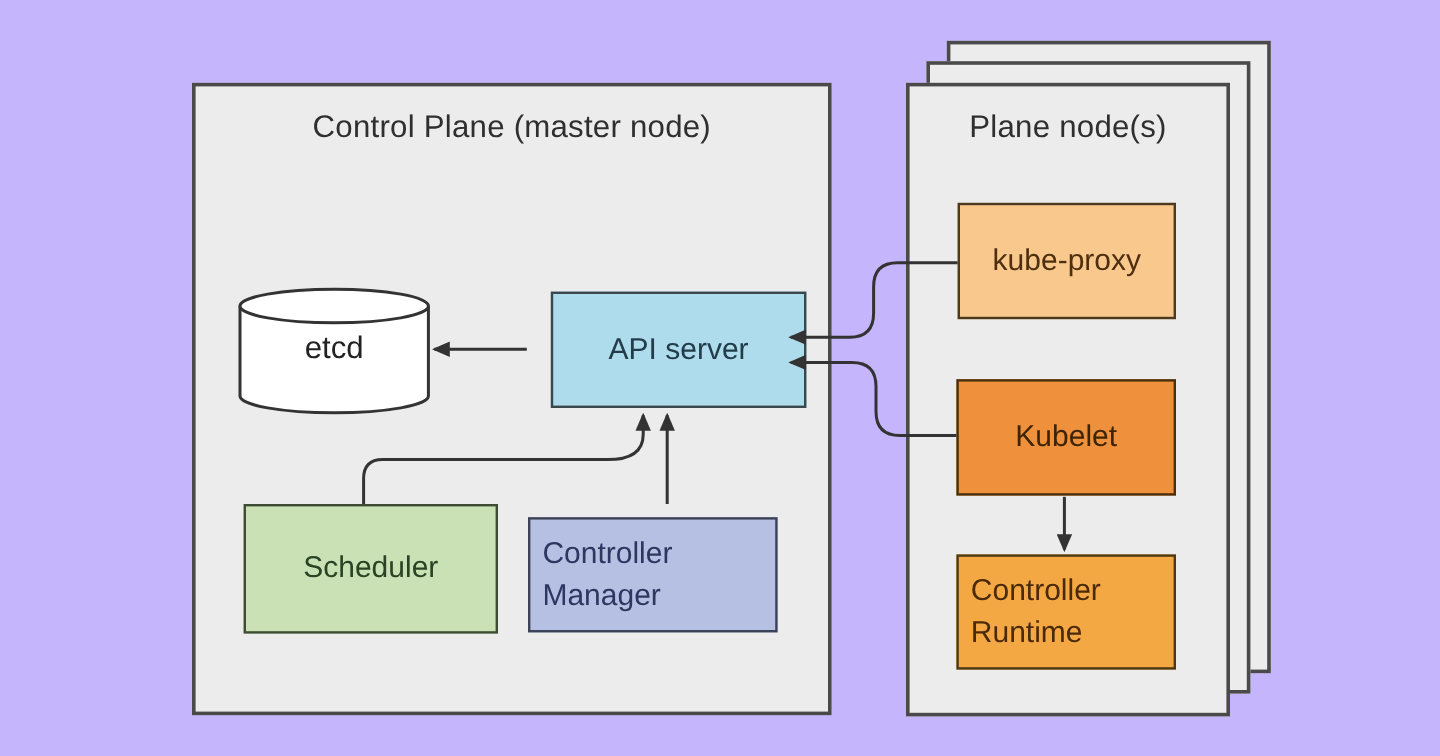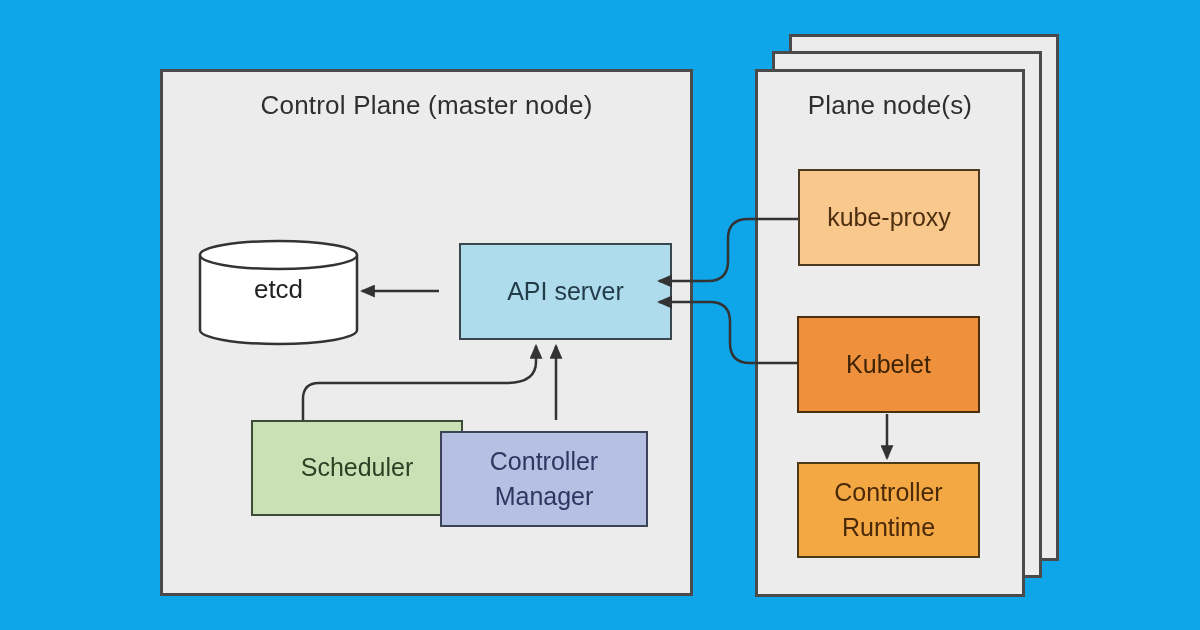--- a/index.html
+++ b/index.html
@@ -5,21 +5,21 @@
   html, body {
     margin: 0;
     padding: 0;
     background: #ffffff;
     font-family: "Liberation Sans", sans-serif;
   }
   #canvas {
     position: relative;
     width: 1200px;
     height: 630px;
-    background: #0ea5e9;
+    background: #c4b5fd;
     overflow: hidden;
   }
   .node-zone {
     position: absolute;
     background: #ececec;
     border: 3px solid #4a4a4a;
     box-sizing: border-box;
   }
   .zone-title {
     position: absolute;
@@ -28,33 +28,32 @@
     color: #2f2f2f;
     z-index: 5;
     letter-spacing: 0.2px;
   }
   .comp-box {
     position: absolute;
     box-sizing: border-box;
     display: flex;
     align-items: center;
     justify-content: center;
-    text-align: center;
     font-size: 25px;
     line-height: 1.42;
     z-index: 3;
     padding: 4px 10px;
   }
   .api-server {
     left: 439px; top: 243px; width: 213px; height: 97px;
     background: #aedcec; border: 2.5px solid #3a474d; color: #233c4a; margin-left: 20px;
   }
   .scheduler {
-    left: 203px; top: 420px; width: 212px; height: 96px;
-    background: #cae1b6; border: 2.5px solid #3d4c33; color: #2b4325; margin-left: 48px;
+    left: 203px; top: 420px; width: 212px; height: 108px;
+    background: #cae1b6; border: 2.5px solid #3d4c33; color: #2b4325;
   }
   .controller-manager {
     left: 440px; top: 420px; width: 208px; height: 96px;
     background: #b6c0e2; border: 2.5px solid #3c4257; color: #2e3662; margin-top: 11px;
   }
   .kube-proxy {
     left: 798px; top: 169px; width: 182px; height: 97px;
     background: #f8c88d; border: 2.5px solid #4c3a20; color: #4e2f10;
   }
   .kubelet {

